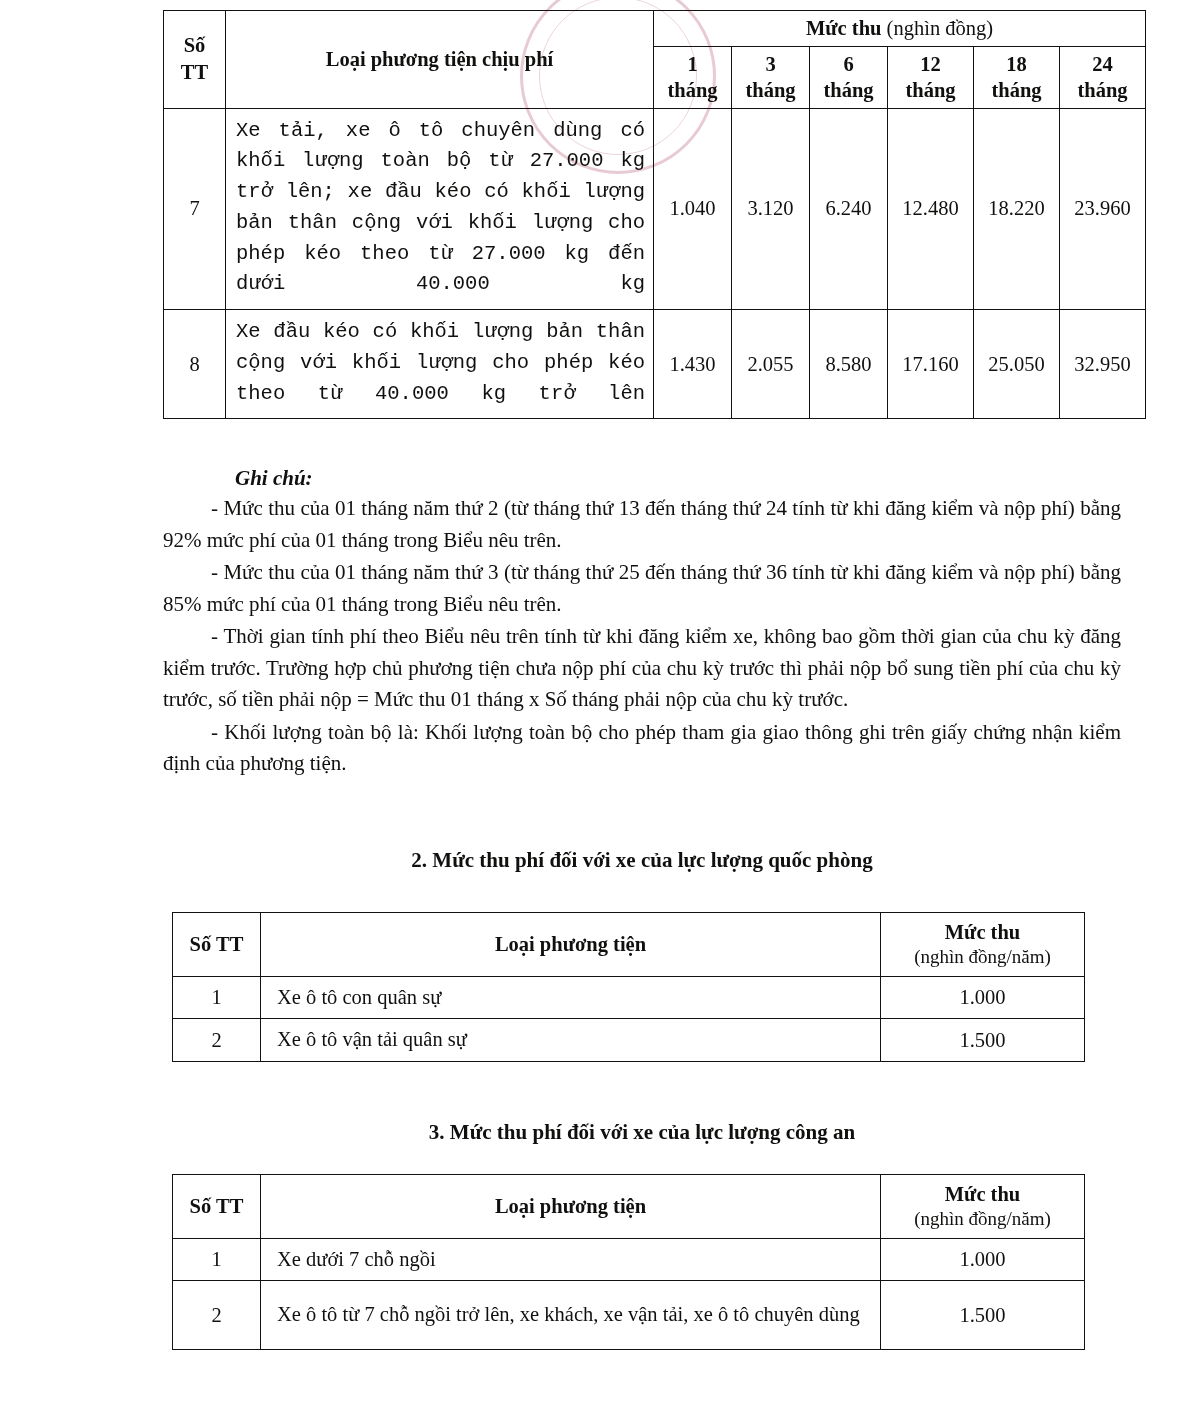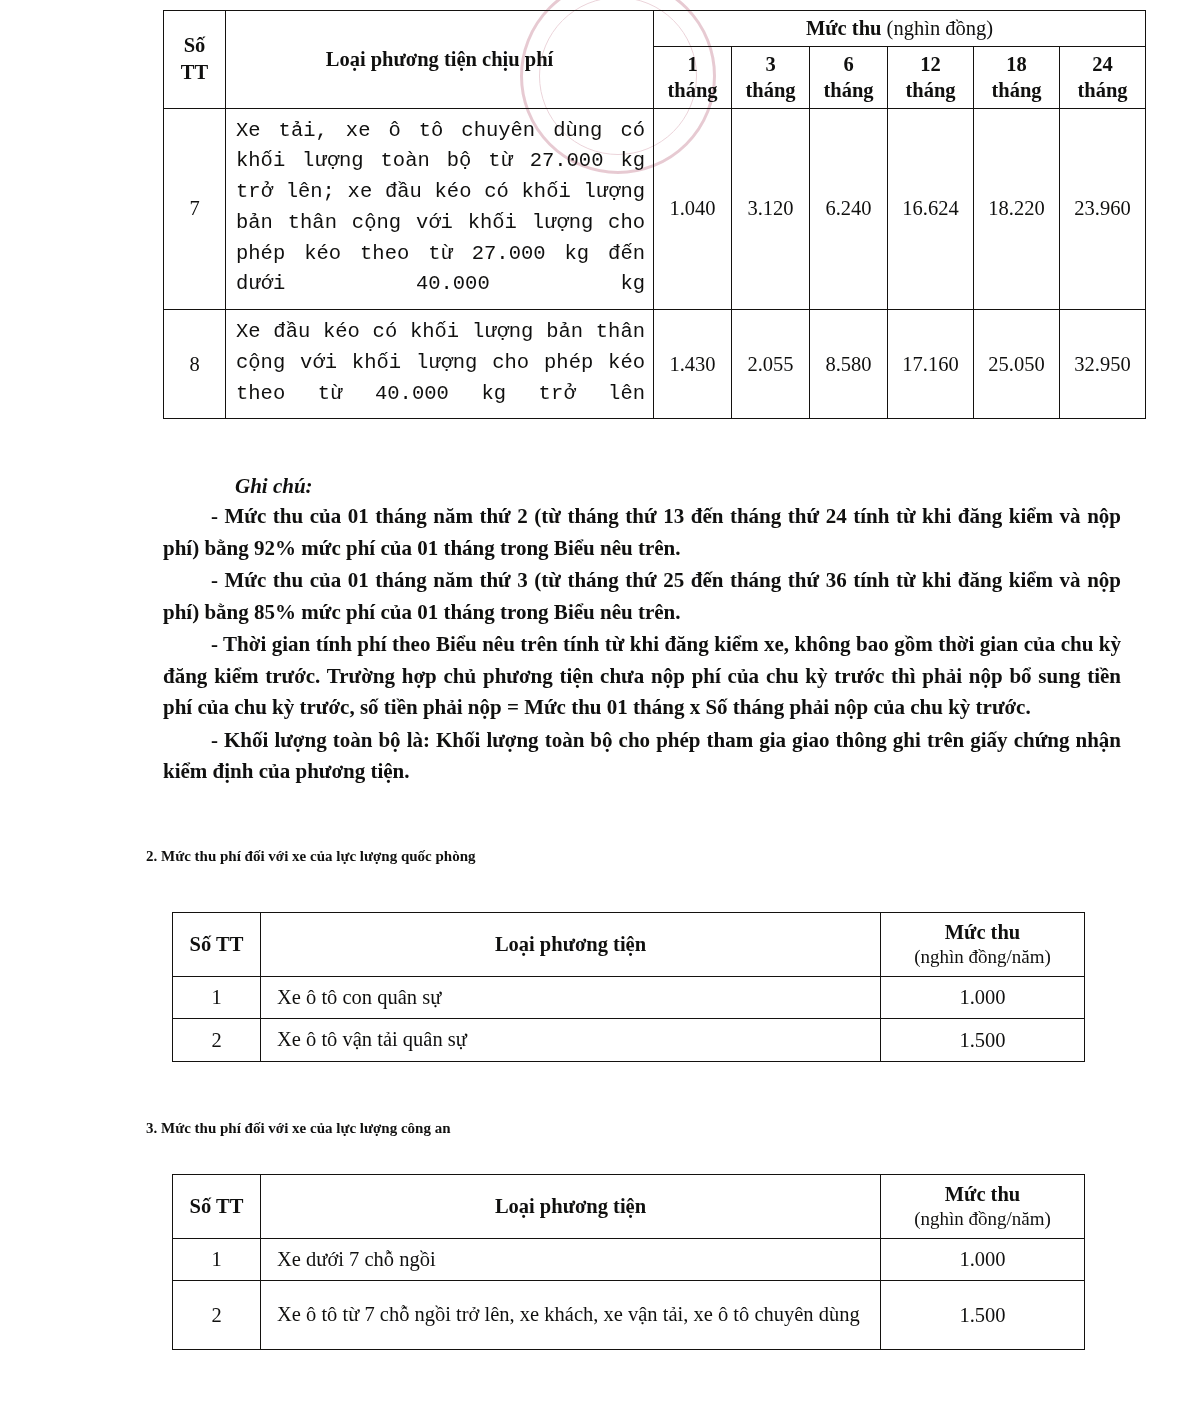--- a/index.html
+++ b/index.html
@@ -110,39 +110,39 @@
   .notes {
     position: absolute;
     left: 163px;
     top: 466px;
     width: 958px;
   }
   .notes .ghichu {
     font-weight: bold;
     font-style: italic;
     font-size: 21px;
-    margin: 8px 0 2px 72px;
+    margin: 0 0 2px 72px;
   }
   .notes p {
     margin: 0 0 1px 0;
     font-size: 21px;
     line-height: 1.5;
     text-align: justify;
     text-indent: 48px;
     hyphens: none;
-    font-weight: bold;
   }
 
   
   .sec-head {
     position: absolute;
     font-weight: bold;
-    font-size: 15px;
-    left: 146px;
+    font-size: 21px;
+    left: 163px;
     width: 958px;
+    text-align: center;
   }
   #sec2 { top: 848px; }
   #sec3 { top: 1120px; }
 
   
   .tbl-small {
     position: absolute;
     left: 172px;
     width: 912px;
     table-layout: fixed;
@@ -227,21 +227,21 @@
         </th>
       </tr>
     </thead>
     <tbody>
       <tr>
         <td class="num">7</td>
         <td class="type-cell">Xe tải, xe ô tô chuyên dùng có khối lượng toàn bộ từ 27.000 kg trở lên; xe đầu kéo có khối lượng bản thân cộng với khối lượng cho phép kéo theo từ 27.000 kg đến dưới 40.000 kg</td>
         <td class="num">1.040</td>
         <td class="num">3.120</td>
         <td class="num">6.240</td>
-        <td class="num">16.624</td>
+        <td class="num">12.480</td>
         <td class="num">18.220</td>
         <td class="num">23.960</td>
       </tr>
       <tr>
         <td class="num">8</td>
         <td class="type-cell">Xe đầu kéo có khối lượng bản thân cộng với khối lượng cho phép kéo theo từ 40.000 kg trở lên</td>
         <td class="num">1.430</td>
         <td class="num">2.055</td>
         <td class="num">8.580</td>
         <td class="num">17.160</td>

